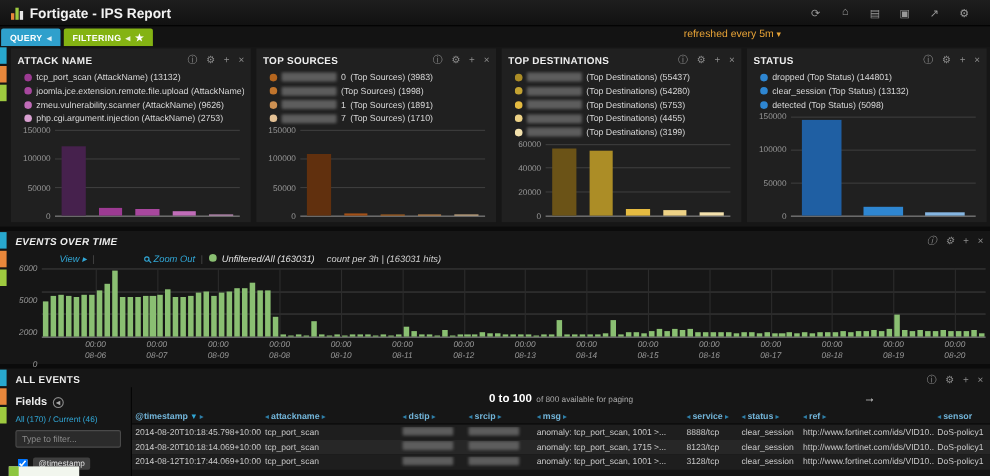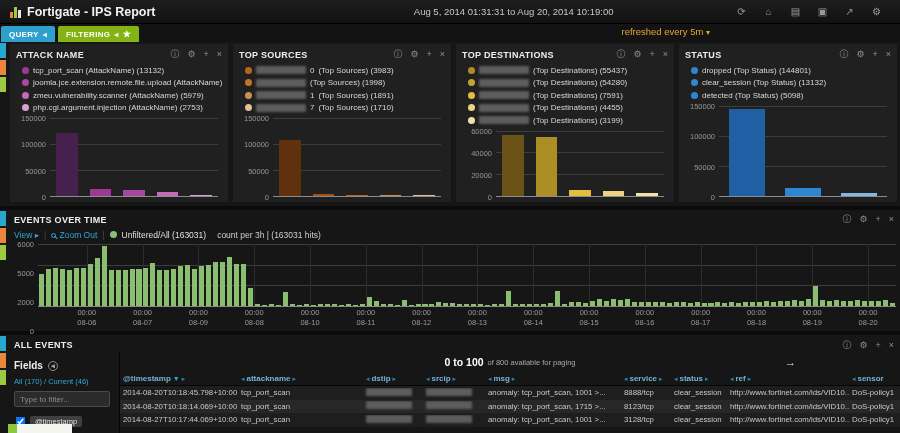--- a/index.html
+++ b/index.html
@@ -29,21 +29,21 @@
     font-size:8px;font-weight:bold;color:#fff;letter-spacing:.3px;border-radius:2px 2px 0 0;cursor:pointer;}
   .pill .arr{font-size:8px;opacity:.85;}
   .pill.query{background:#2fa0cc;}
   .pill.filtering{background:#84b313;}
   .pill .star{color:#fff;font-size:9px;}
 
   
   .rows{position:absolute;top:42px;left:0;right:0;bottom:0;display:flex;flex-direction:column;gap:4px;}
   .rowsec{background:#161616;display:flex;min-height:0;}
   .row1{height:164px;}
-  .row2{height:121px;}
+  .row2{height:121px;font-style:italic;}
   .row3{flex:1;}
   .rowtabs{width:8px;display:flex;flex-direction:column;gap:2px;padding-top:1px;flex:none;}
   .rowtabs i{display:block;width:6px;height:15px;cursor:pointer;}
   .tab-collapse{background:#28a8ce;}
   .tab-config{background:#e8873b;}
   .tab-add{background:#9eca3f;}
   .rowcontent{flex:1;min-width:0;display:flex;flex-direction:column;}
 
   
   .panelgrid{flex:1;display:flex;gap:5px;padding:2px 3px 4px 2px;min-height:0;}
@@ -63,21 +63,21 @@
   .yaxis{width:34px;position:relative;flex:none;}
   .yaxis b{position:absolute;right:4px;font-weight:normal;font-size:7.5px;color:#979797;transform:translateY(-50%);}
   .plot{flex:1;position:relative;border-bottom:1px solid #8a8a8a;margin-right:4px;}
   .grid{position:absolute;left:0;right:0;height:1px;background:#3d3d3d;}
   .vgrid{position:absolute;top:0;bottom:0;width:1px;background:#2c2c2c;}
   .bar{position:absolute;bottom:0;}
 
   
   .eventshead{display:flex;align-items:center;height:17px;padding:2px 6px 0 6px;flex:none;}
   .etoolbar{display:flex;align-items:center;gap:5px;font-size:8.5px;height:15px;padding-left:6px;flex:none;}
-  .bluelink{color:#31a7d6;cursor:pointer;}
+  .bluelink{color:#31a7d6;cursor:pointer;margin-left:40px;}
   .sep{color:#4a4a4a;}
   .mag{display:inline-block;width:5px;height:5px;border:1px solid #31a7d6;border-radius:50%;position:relative;margin-right:1px;}
   .mag::after{content:'';position:absolute;width:4px;height:1px;background:#31a7d6;transform:rotate(45deg);right:-3px;bottom:-1px;}
   .qdot{width:7px;height:7px;border-radius:50%;background:#8abf72;display:inline-block;}
   .elegend{color:#e0e0e0;}
   .enote{color:#cfcfcf;}
   .echart{flex:1;display:flex;min-height:0;padding:2px 4px 0 2px;}
   .echart .yaxis{width:28px;}
   .eplot{flex:1;position:relative;border-bottom:1px solid #8a8a8a;margin-bottom:24px;}
   .xlab{position:absolute;top:100%;width:44px;margin-left:-22px;text-align:center;font-size:7.5px;color:#9a9a9a;line-height:10px;padding-top:2px;}
@@ -122,21 +122,20 @@
 <header class="navbar">
   <div class="brand">
     <span class="logo">
         <i class="b1"></i>
         <i class="b2"></i>
         <i class="b3"></i>
       </span>
     <span class="title">Fortigate - IPS Report</span>
   </div>
   <div class="nav-right">
-    <span class="timerange">Aug 5, 2014 01:31:31 to Aug 20, 2014 10:19:00</span>
     <span class="refresh">
       <span>refreshed every 5m</span>
       <span class="caret">▾</span>
     </span>
     <span class="nav-icons" id="nav-icons">
         <span>⟳</span>
         <span>⌂</span>
         <span>▤</span>
         <span>▣</span>
         <span>↗</span>
@@ -181,21 +180,21 @@
               <div class="legenditem">
                 <span class="dot" style="background: rgb(156, 58, 146);"></span>
                 <span>tcp_port_scan (AttackName) (13132)</span>
               </div>
               <div class="legenditem">
                 <span class="dot" style="background: rgb(168, 71, 158);"></span>
                 <span>joomla.jce.extension.remote.file.upload (AttackName) (11126)</span>
               </div>
               <div class="legenditem">
                 <span class="dot" style="background: rgb(192, 108, 184);"></span>
-                <span>zmeu.vulnerability.scanner (AttackName) (5979)</span>
+                <span>zmeu.vulnerability.scanner (AttackName) (9626)</span>
               </div>
               <div class="legenditem">
                 <span class="dot" style="background: rgb(217, 160, 209);"></span>
                 <span>php.cgi.argument.injection (AttackName) (2753)</span>
               </div>
             </div>
             <div class="chart">
               <div class="yaxis">
                 <b style="top: 0%;">150000</b>
                 <b style="top: 33.3333%;">100000</b>
@@ -285,21 +284,21 @@
                 <span> (Top Destinations) (55437)</span>
               </div>
               <div class="legenditem">
                 <span class="dot" style="background: rgb(196, 163, 50);"></span>
                 <span class="redact"></span>
                 <span> (Top Destinations) (54280)</span>
               </div>
               <div class="legenditem">
                 <span class="dot" style="background: rgb(229, 187, 65);"></span>
                 <span class="redact"></span>
-                <span> (Top Destinations) (7591)</span>
+                <span> (Top Destinations) (5753)</span>
               </div>
               <div class="legenditem">
                 <span class="dot" style="background: rgb(237, 210, 134);"></span>
                 <span class="redact"></span>
                 <span> (Top Destinations) (4455)</span>
               </div>
               <div class="legenditem">
                 <span class="dot" style="background: rgb(243, 225, 173);"></span>
                 <span class="redact"></span>
                 <span> (Top Destinations) (3199)</span>
@@ -674,21 +673,21 @@
                 <div class="tcell">tcp_port_scan</div>
                 <div class="tcell"><span class="redact"></span></div>
                 <div class="tcell"><span class="redact"></span></div>
                 <div class="tcell">anomaly: tcp_port_scan, 1715 &gt;...</div>
                 <div class="tcell">8123/tcp</div>
                 <div class="tcell">clear_session</div>
                 <div class="tcell">http://www.fortinet.com/ids/VID10...</div>
                 <div class="tcell">DoS-policy1</div>
               </div>
               <div class="tgrid trow">
-                <div class="tcell">2014-08-27T10:17:44.069+10:00</div>
+                <div class="tcell">2014-08-12T10:17:44.069+10:00</div>
                 <div class="tcell">tcp_port_scan</div>
                 <div class="tcell"><span class="redact"></span></div>
                 <div class="tcell"><span class="redact"></span></div>
                 <div class="tcell">anomaly: tcp_port_scan, 1001 &gt;...</div>
                 <div class="tcell">3128/tcp</div>
                 <div class="tcell">clear_session</div>
                 <div class="tcell">http://www.fortinet.com/ids/VID10...</div>
                 <div class="tcell">DoS-policy1</div>
               </div>
             </div>

